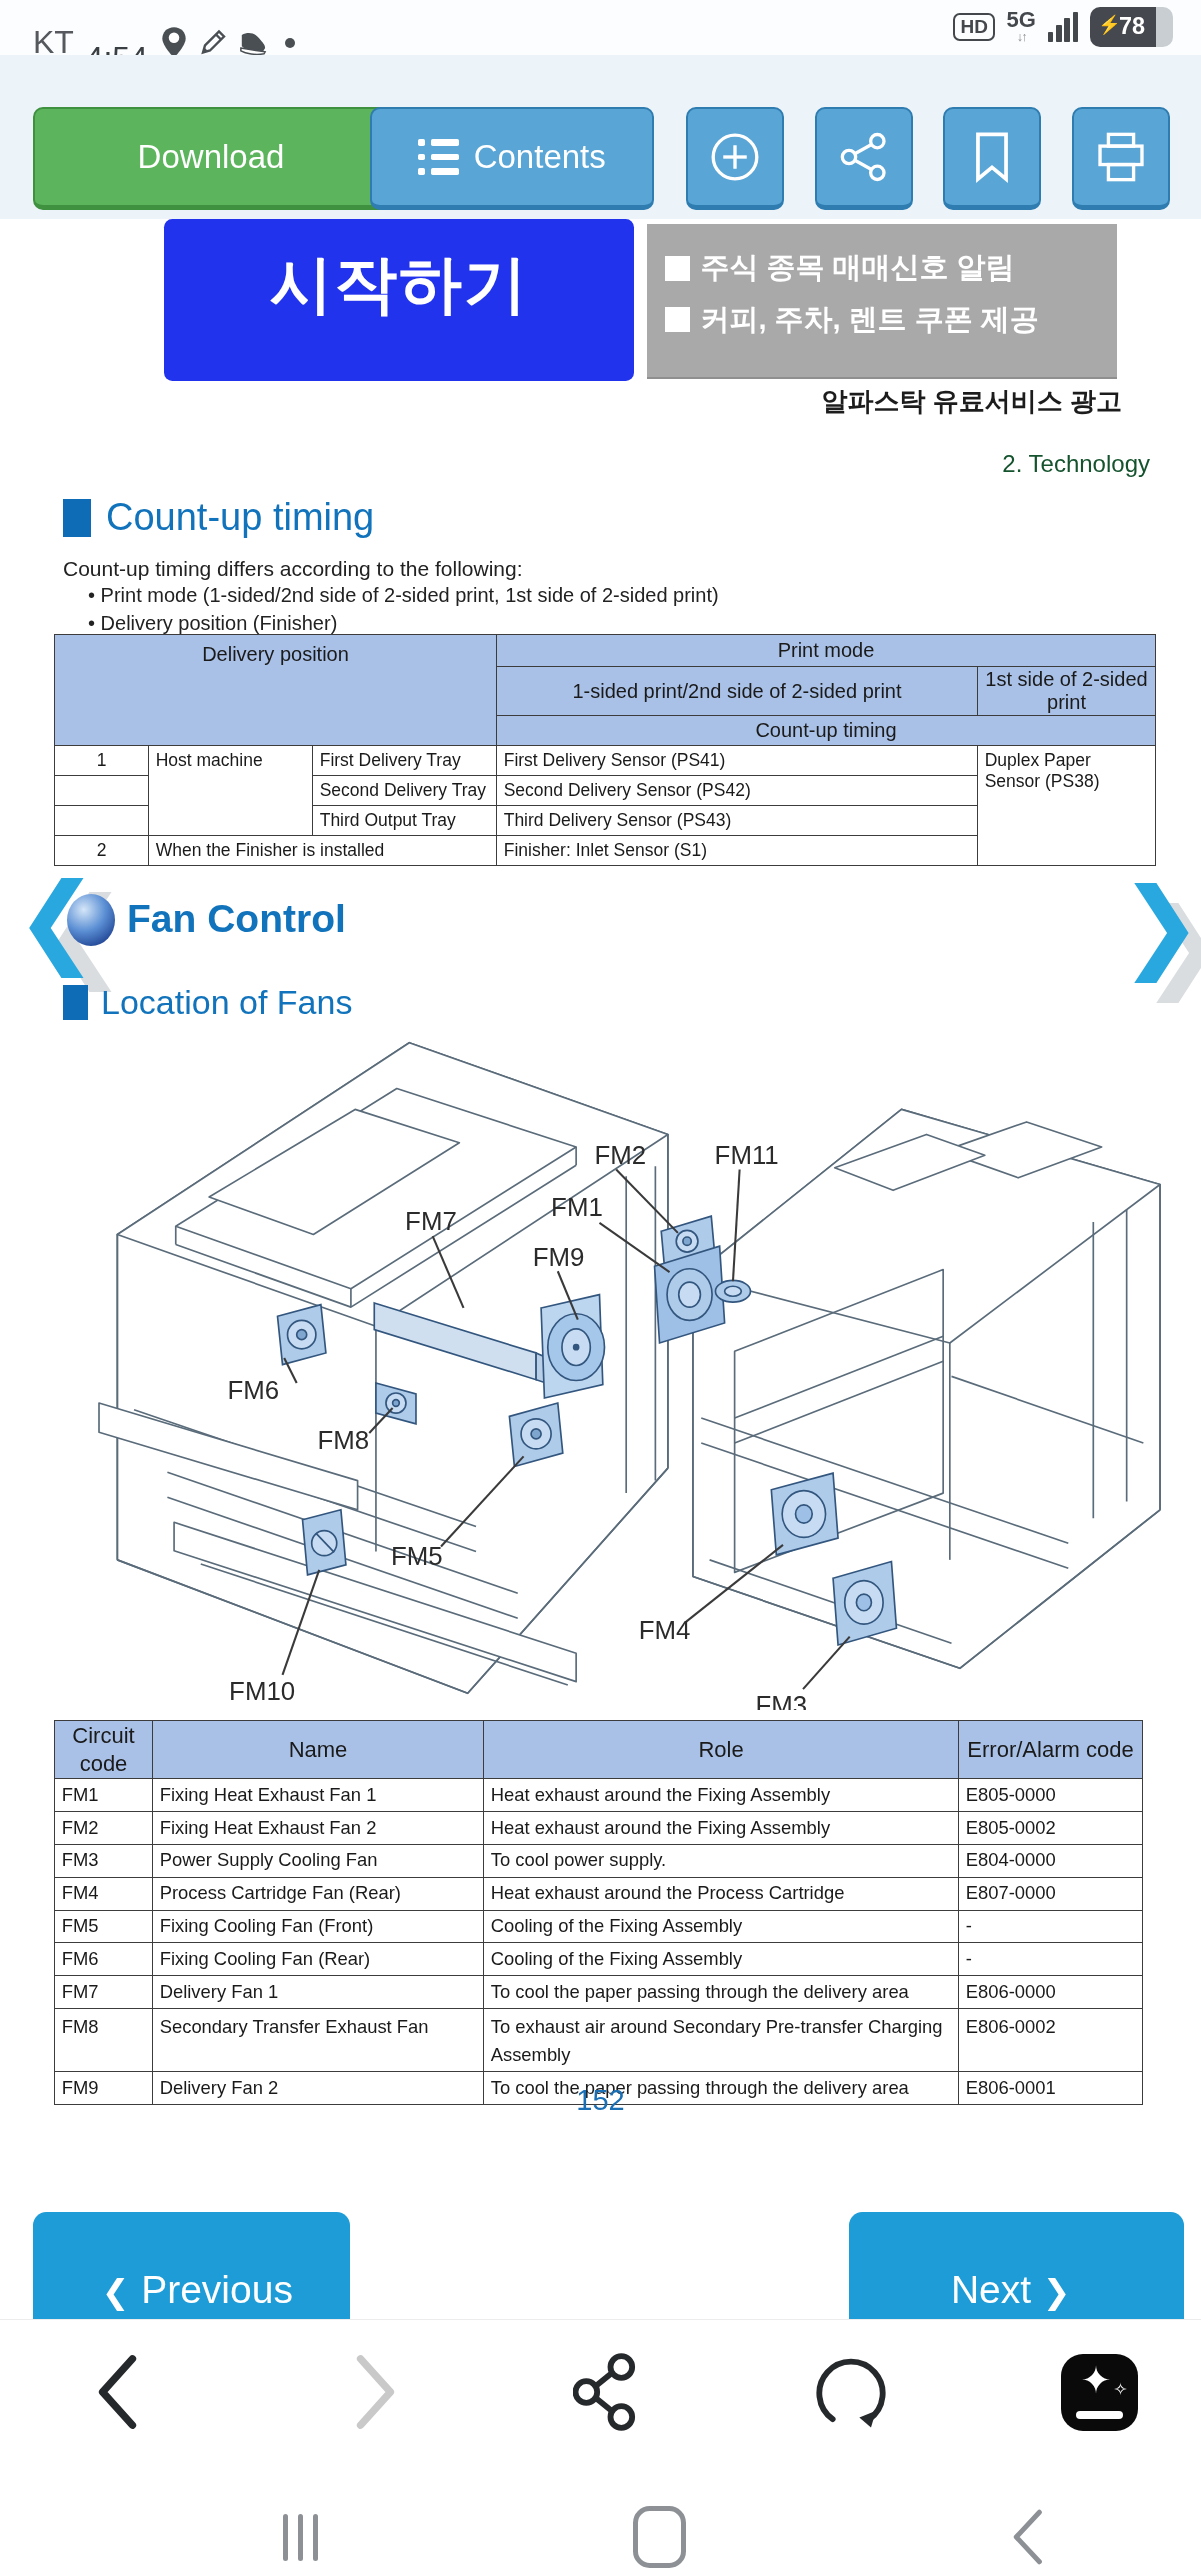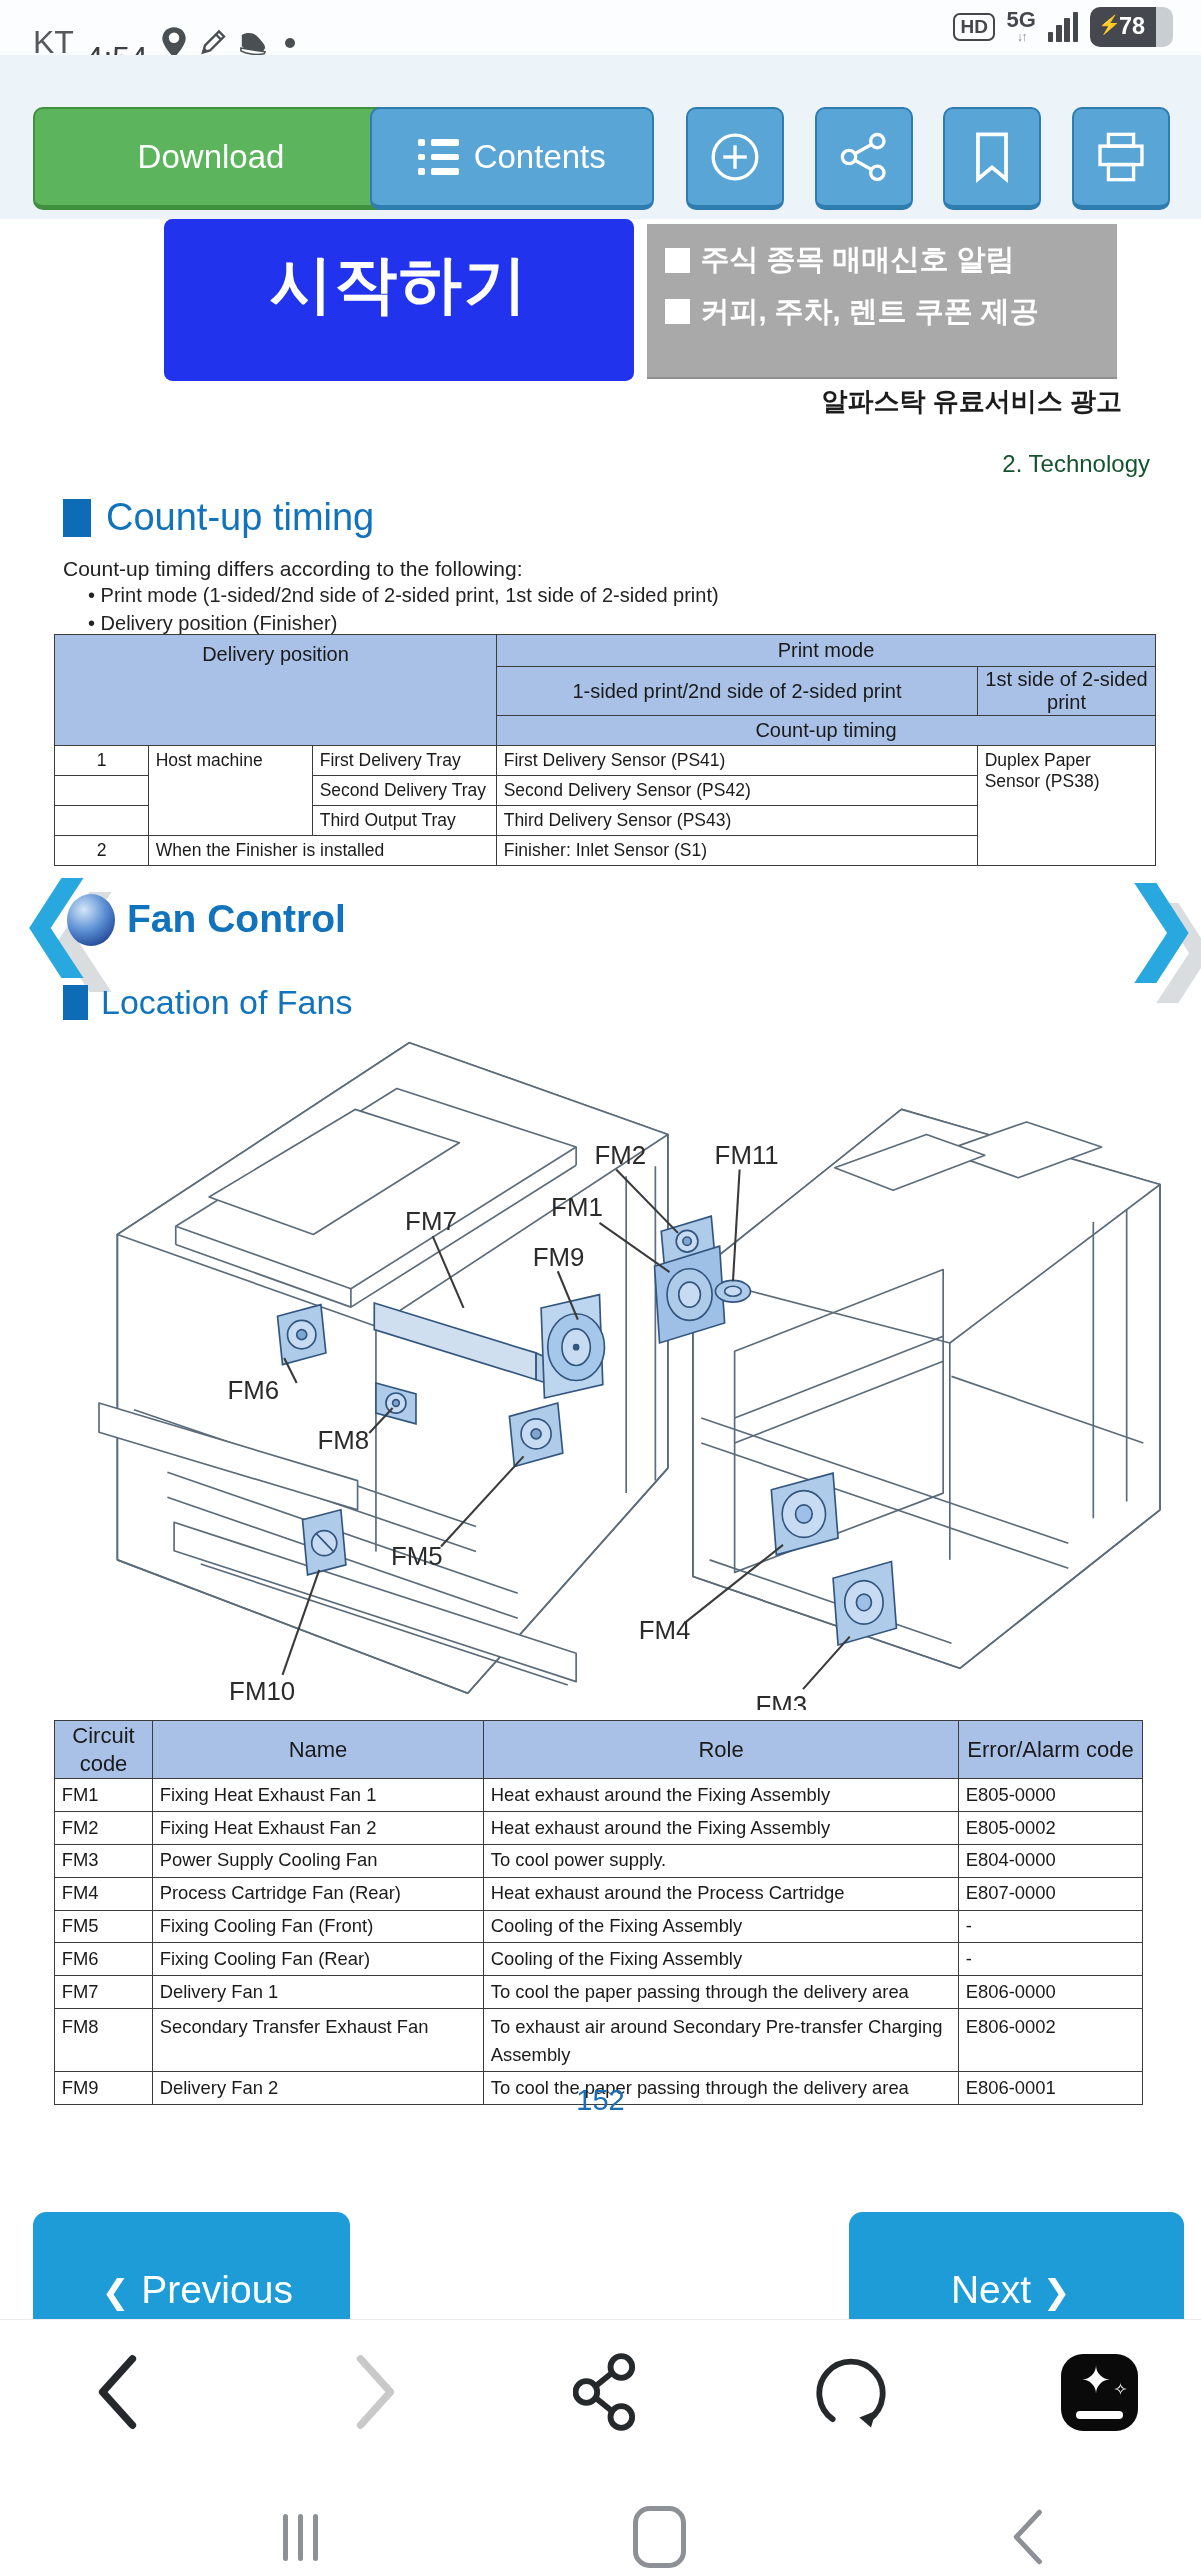--- a/index.html
+++ b/index.html
@@ -38,21 +38,21 @@
   .list-icon{display:flex;flex-direction:column;gap:7.5px;margin-right:15px;}
   .list-icon .row{display:flex;align-items:center;gap:5.8px;}
   .list-icon .d{width:6.7px;height:6.7px;background:#fff;border-radius:1.7px;}
   .list-icon .b{width:28px;height:6.7px;background:#fff;border-radius:1.7px;}
 
   
   .ad-blue{left:164px;top:219px;width:470px;height:162px;background:#2233ee;border-radius:8.3px;
            display:flex;align-items:flex-start;justify-content:center;}
   .ad-blue span{color:#fff;font-size:63px;font-weight:bold;margin-top:23.4px;letter-spacing:1.7px;}
   .ad-gray{left:647px;top:224px;width:470px;height:155px;background:#a9a9a9;border-bottom:2.5px solid #8f8f8f;
-           padding-top:16px;box-sizing:border-box;}
+           padding-top:24px;box-sizing:border-box;}
   .ad-line{display:flex;align-items:center;gap:10px;margin:0 0 11.7px 18.4px;color:#fff;
            font-size:29px;font-weight:bold;white-space:nowrap;}
   .ad-sq{width:25px;height:25px;background:#fff;flex:0 0 auto;}
   .ad-caption{left:0;top:384px;width:1122px;text-align:right;font-size:26px;font-weight:bold;color:#1c1c1c;}
 
   
   .sec-link{left:0;top:450px;width:1150px;text-align:right;font-size:24px;color:#14532d;}
   .h1-row{left:63px;top:496px;display:flex;align-items:center;gap:15px;}
   .h1-sq{width:28px;height:38px;background:#0d6cb5;}
   .h1-text{font-size:38px;color:#1173bb;}

